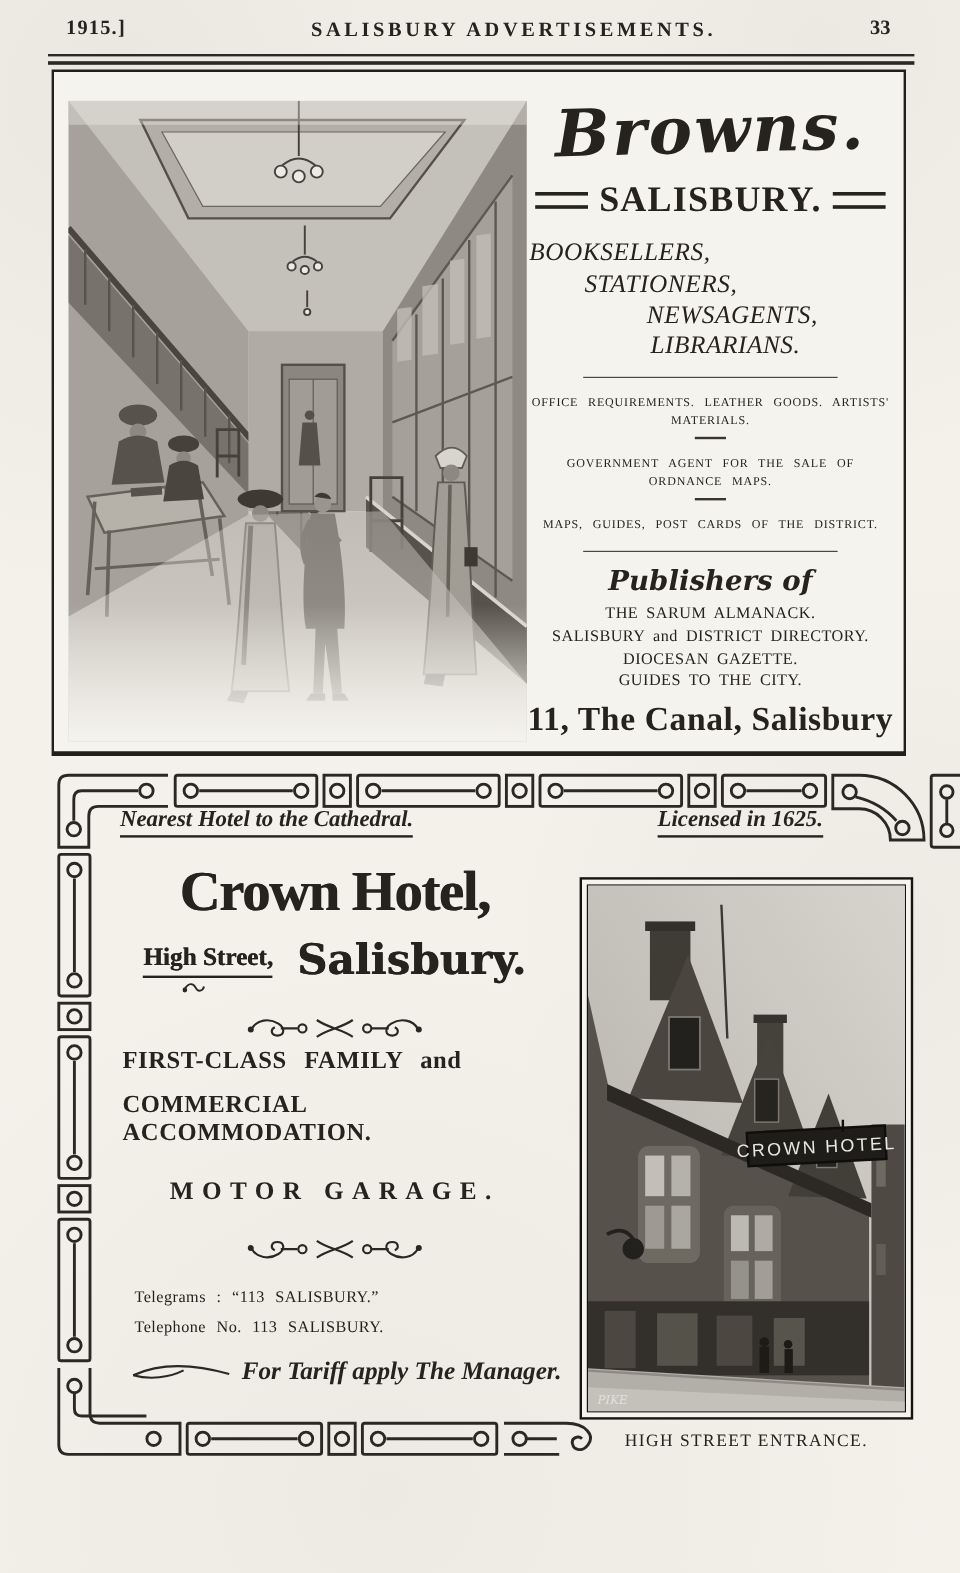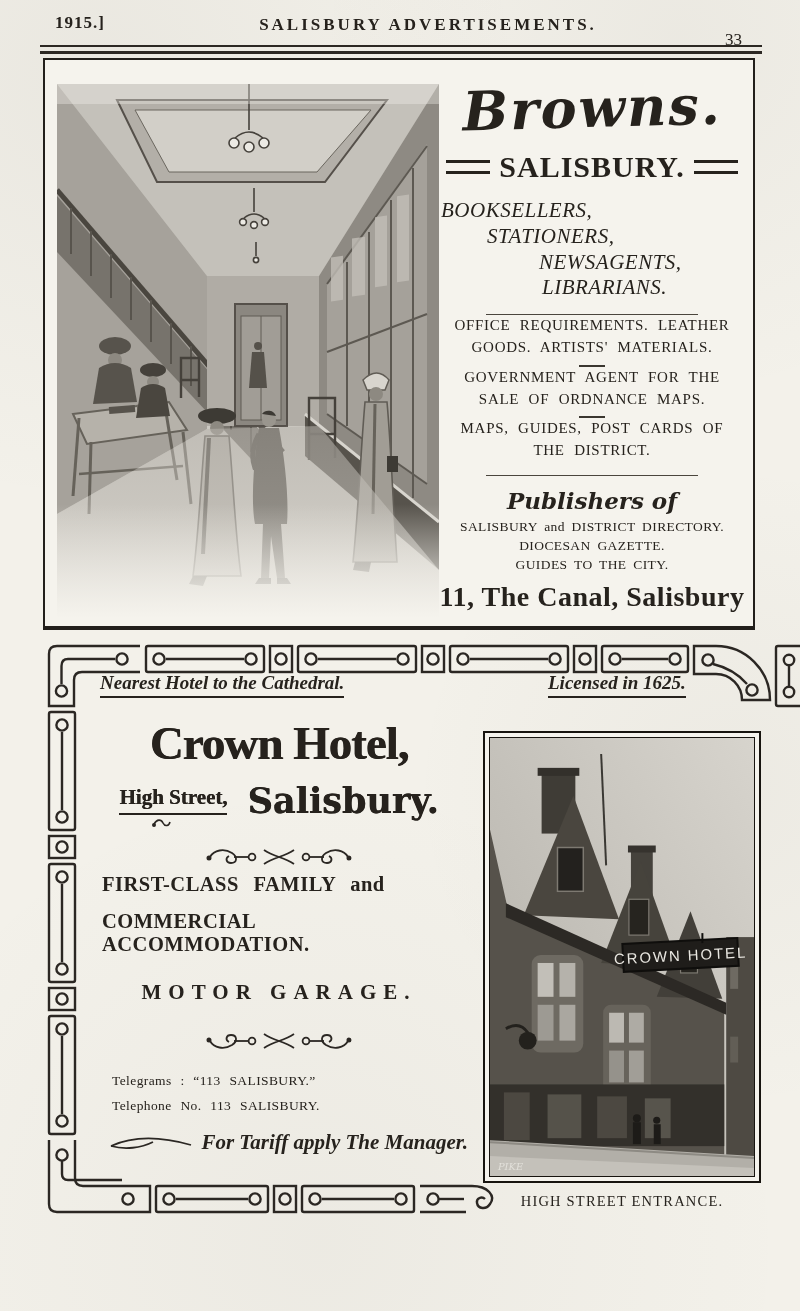--- a/index.html
+++ b/index.html
@@ -11,34 +11,34 @@
       radial-gradient(circle at 85% 3%, rgba(110,104,92,.06), transparent 25%),
       radial-gradient(circle at 40% 95%, rgba(110,104,92,.05), transparent 35%),
       radial-gradient(circle at 92% 60%, rgba(110,104,92,.05), transparent 30%);
     color:#26221d;
     font-family:"Liberation Serif","DejaVu Serif",serif;
   }
   .abs{position:absolute;}
   
   .hdr-year{left:55px;top:13px;font-size:17px;font-weight:bold;letter-spacing:1px;}
   .hdr-title{left:0;top:15px;width:100%;text-align:center;font-size:17px;font-weight:bold;letter-spacing:3px;padding-left:28px;}
-  .hdr-num{left:725px;top:13px;font-size:17px;font-weight:normal;margin-top:17px;}
+  .hdr-num{left:725px;top:13px;font-size:17px;font-weight:bold;}
   .hdr-rule{left:40px;top:45px;width:722px;height:4px;border-top:2px solid #2c2823;border-bottom:3px solid #2c2823;}
   
   .browns-box{left:43px;top:58px;width:712px;height:572px;border:2px solid #221f1b;border-bottom-width:4px;background:#f5f3ed;box-sizing:border-box;}
   .browns-illo{position:absolute;left:12px;top:24px;width:382px;height:534px;}
   .browns-col{position:absolute;left:394px;top:12px;width:306px;}
   .browns-brand{font-family:"DejaVu Serif",serif;font-style:italic;font-weight:600;font-size:54px;text-align:center;letter-spacing:2px;margin-top:4px;transform:rotate(-1.5deg);}
   .browns-city-row{display:flex;align-items:center;justify-content:center;gap:9px;margin-top:10px;}
   .dbl-rule{width:44px;height:8px;border-top:3px solid #26221d;border-bottom:3px solid #26221d;}
   .browns-city{font-size:30px;font-weight:bold;letter-spacing:1px;}
   .trades{margin-top:14px;font-style:italic;font-size:21px;font-weight:500;line-height:1.23;letter-spacing:.5px;}
   .trade-1{margin-left:2px;}.trade-2{margin-left:48px;}.trade-3{margin-left:100px;}.trade-4{margin-left:103px;}
   .thin-rule{width:212px;margin:13px auto 0;border-top:1.5px solid #4a453d;}
-  .service{margin:0 4px 0;font-size:15px;letter-spacing:.7px;word-spacing:5px;text-align:center;line-height:1.45;font-weight:500;}
+  .service{margin:14px 4px 0;font-size:10px;letter-spacing:.7px;word-spacing:5px;text-align:center;line-height:1.45;font-weight:500;}
   .dash{width:26px;margin:6px auto 0;border-top:2px solid #3a362f;}
   .publishers{margin-top:11px;font-family:"DejaVu Serif",serif;font-style:italic;font-weight:600;font-size:23px;text-align:center;}
   .pubs{margin-top:4px;font-size:13.5px;line-height:1.4;text-align:center;letter-spacing:.4px;word-spacing:3px;font-weight:500;}
   .browns-addr{margin-top:7px;font-size:28px;font-weight:bold;text-align:center;letter-spacing:.5px;white-space:nowrap;}
   
   .chain-svg{left:40px;top:636px;}
   .tagline{font-style:italic;font-weight:600;font-size:19px;border-bottom:2.5px solid #26221d;padding-bottom:2px;}
   .tag-left{left:100px;top:672px;}
   .tag-right{left:548px;top:672px;}
   .crown-col{left:88px;top:716px;width:382px;}
@@ -235,20 +235,21 @@
       <div class="service">OFFICE REQUIREMENTS. LEATHER GOODS. ARTISTS' MATERIALS.</div>
       <div class="dash"></div>
       <div class="service">GOVERNMENT AGENT FOR THE SALE OF ORDNANCE MAPS.</div>
       <div class="dash"></div>
       <div class="service">MAPS, GUIDES, POST CARDS OF THE DISTRICT.</div>
 
       <div class="thin-rule"></div>
 
       <div class="publishers">Publishers of</div>
       <div class="pubs">
+        <div>THE SARUM ALMANACK.</div>
         <div>SALISBURY and DISTRICT DIRECTORY.</div>
         <div>DIOCESAN GAZETTE.</div>
         <div>GUIDES TO THE CITY.</div>
       </div>
 
       <div class="browns-addr">11, The Canal, Salisbury</div>
     </div>
   </div>
 
   <svg class="abs chain-svg" width="764" height="582" viewBox="0 0 764 582" stroke="#2b2723" fill="none" stroke-width="2.4">

